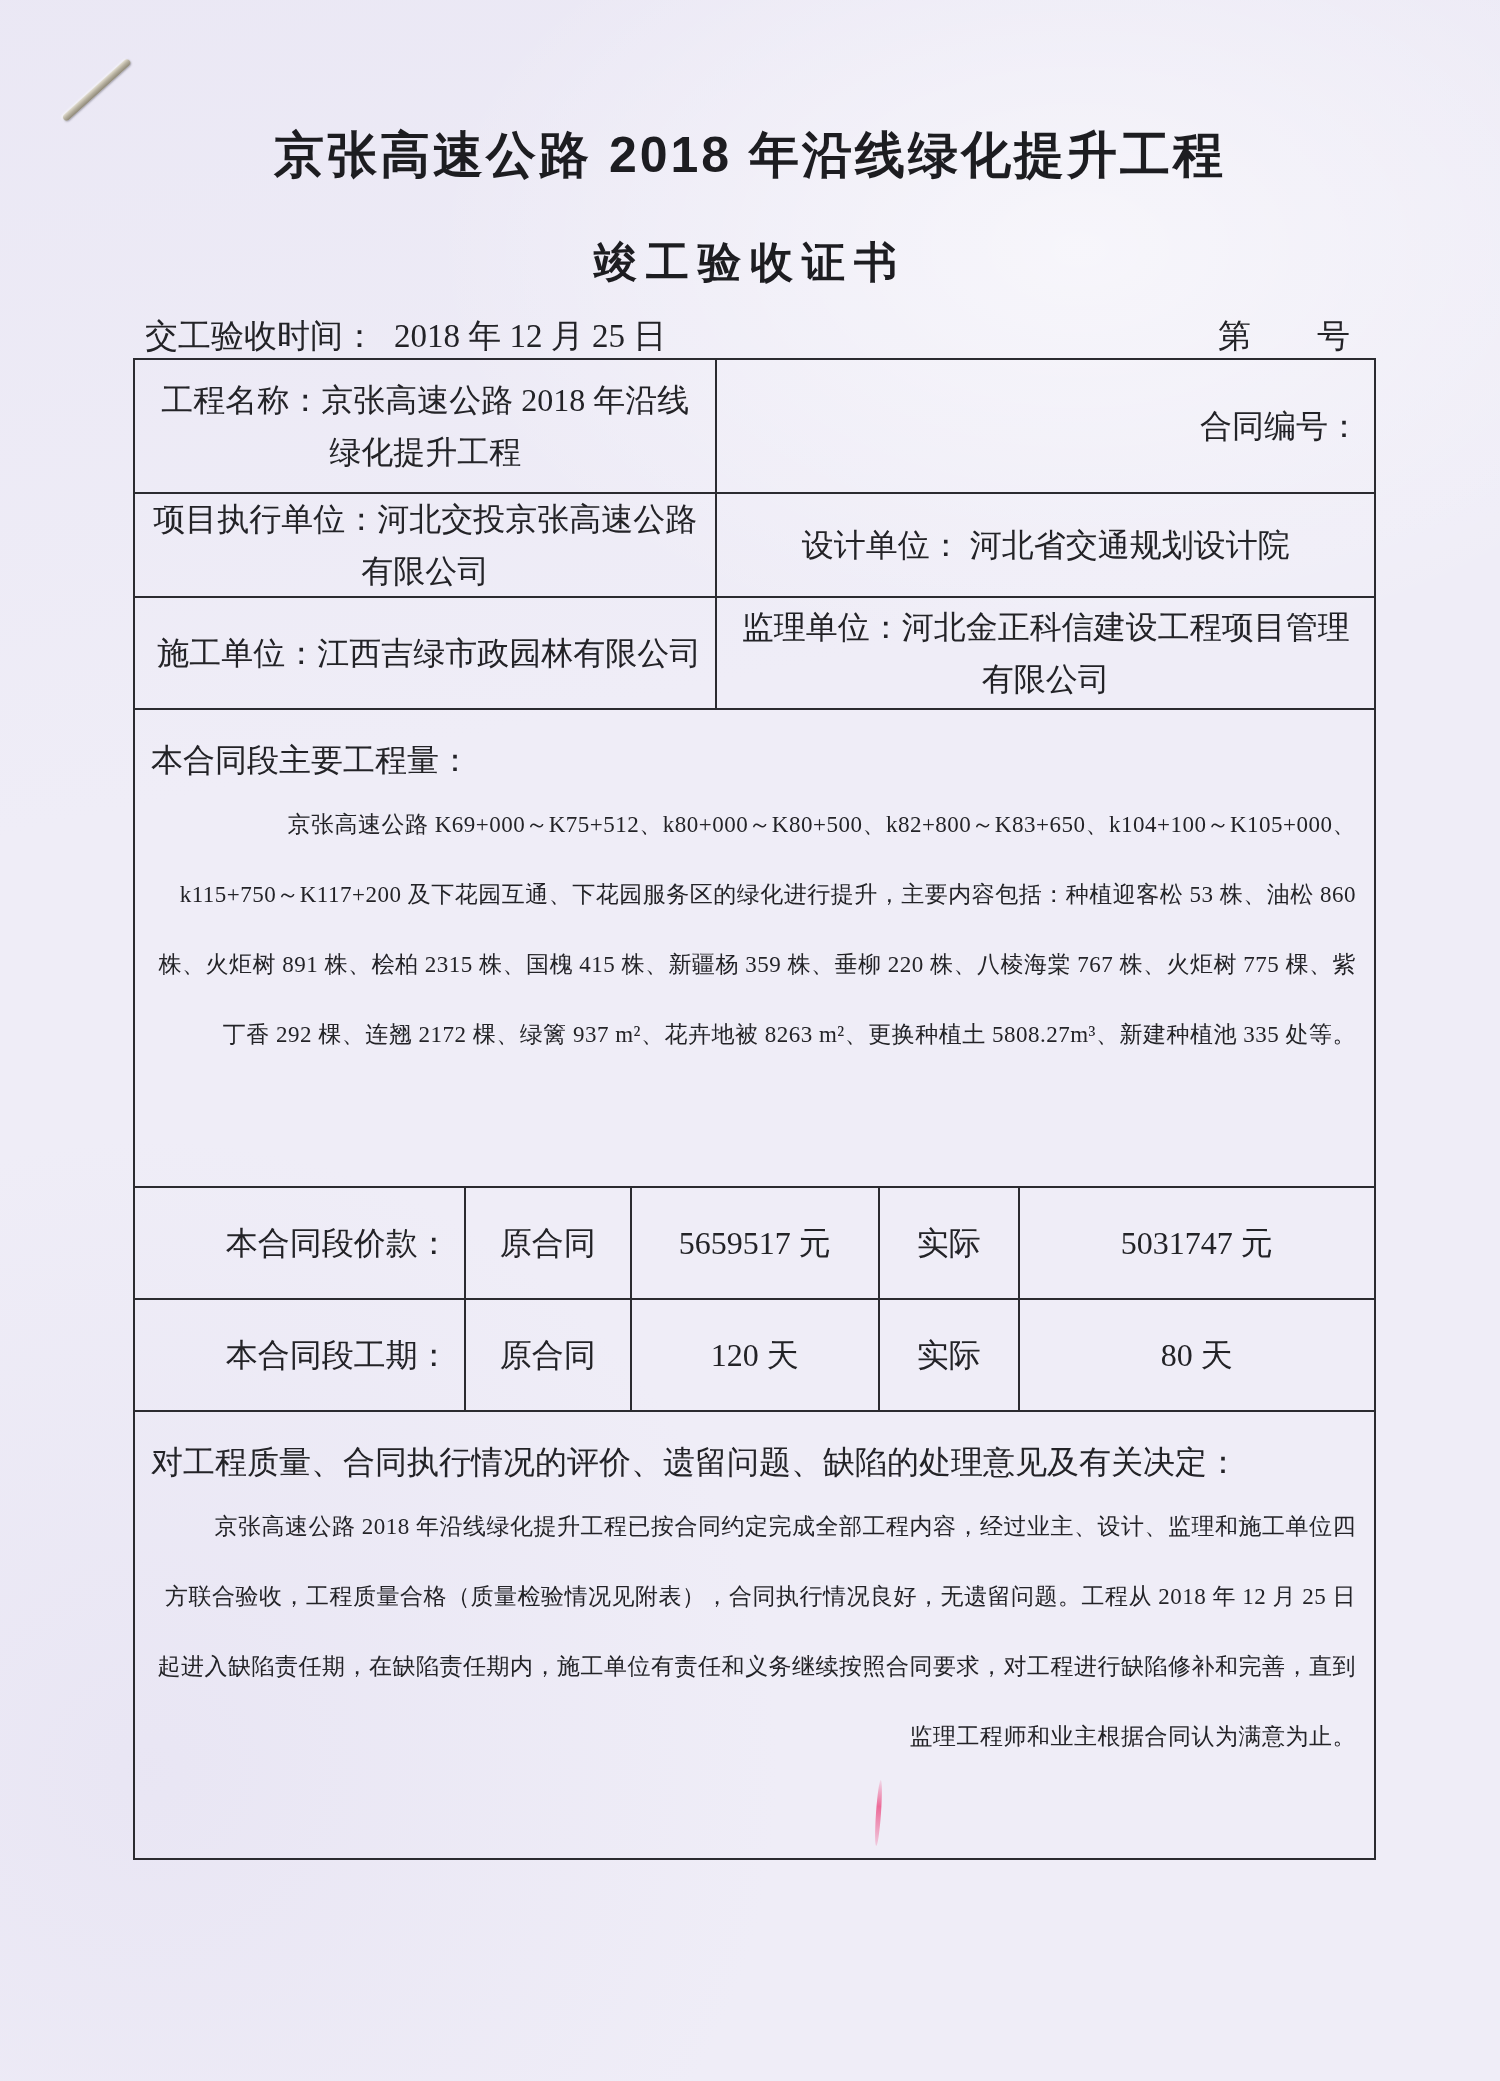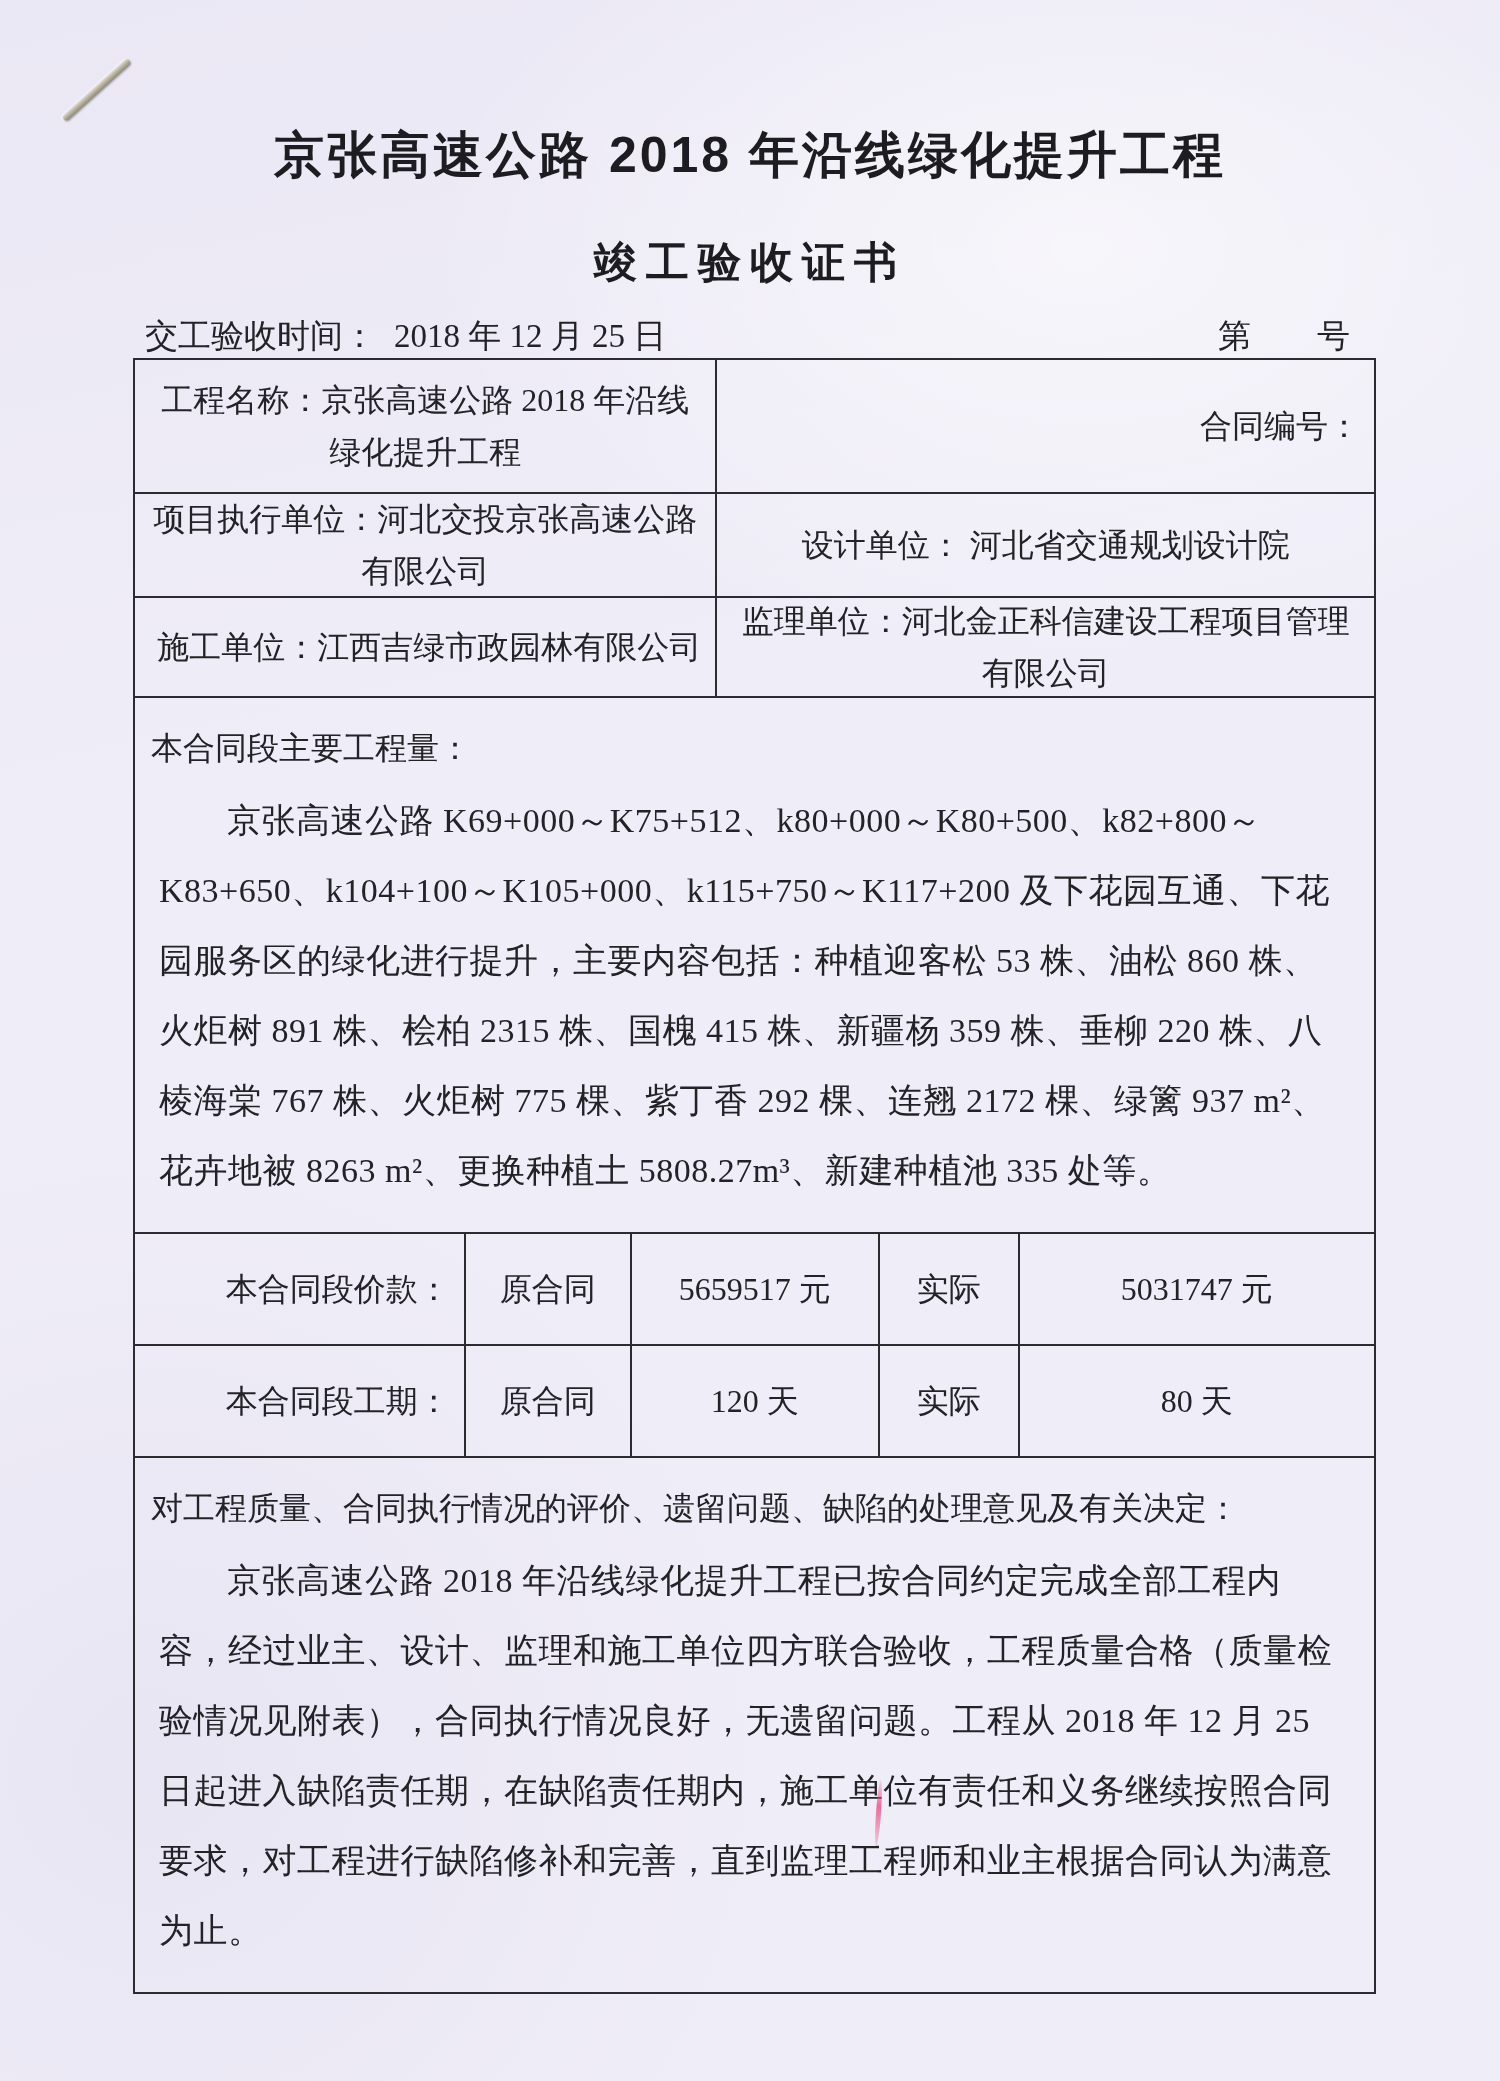--- a/index.html
+++ b/index.html
@@ -45,27 +45,27 @@
     border:2.5px solid #2b2b30;box-sizing:border-box;
     font-size:32px;line-height:52px;
   }
   .row{display:flex;border-top:2px solid #2b2b30;box-sizing:border-box;}
   .row:first-child{border-top:none;}
   .cell{box-sizing:border-box;border-right:2px solid #2b2b30;display:flex;align-items:center;justify-content:center;padding:4px 14px;}
   .cell:last-child{border-right:none;}
   .cell .txt{display:block;width:100%;text-align:center;}
   .cell.align-left{justify-content:flex-start;}
   .cell.align-left .txt{text-align:right;}
-  .hA{height:132px;} .hB{height:104px;justify-content:space-between;} .hC{height:100px;}
+  .hA{height:132px;} .hB{height:104px;justify-content:space-between;} .hC{height:112px;}
   .wL{width:47%;} .wR{width:53%;}
   .pad-big{padding-left:30px;}
   
   .block-cell{display:block;width:100%;padding:20px 18px 18px 16px;box-sizing:border-box;}
   .block-heading{font-size:32px;line-height:60px;margin:0;}
-  .block-para{font-size:34px;line-height:70px;margin:8px;text-indent:2em;letter-spacing:.5px;}
+  .block-para{font-size:23px;line-height:70px;margin:0;text-indent:2em;letter-spacing:.5px;text-align:right;}
   .quant-cell{min-height:476px;}
   .eval-cell{min-height:446px;}
   
   .hE{height:112px;}
   .c1{width:26.7%;padding-left:48px;} .c2{width:13.4%;} .c3{width:20%;} .c4{width:11.3%;} .c5{width:28.6%;}
   
   .pink-mark{
     position:absolute;left:876px;top:1780px;width:5px;height:66px;
     background:linear-gradient(180deg,rgba(240,98,146,.15),rgba(236,64,122,.75) 40%,rgba(240,98,146,.25));
     border-radius:60%;transform:rotate(4deg);

